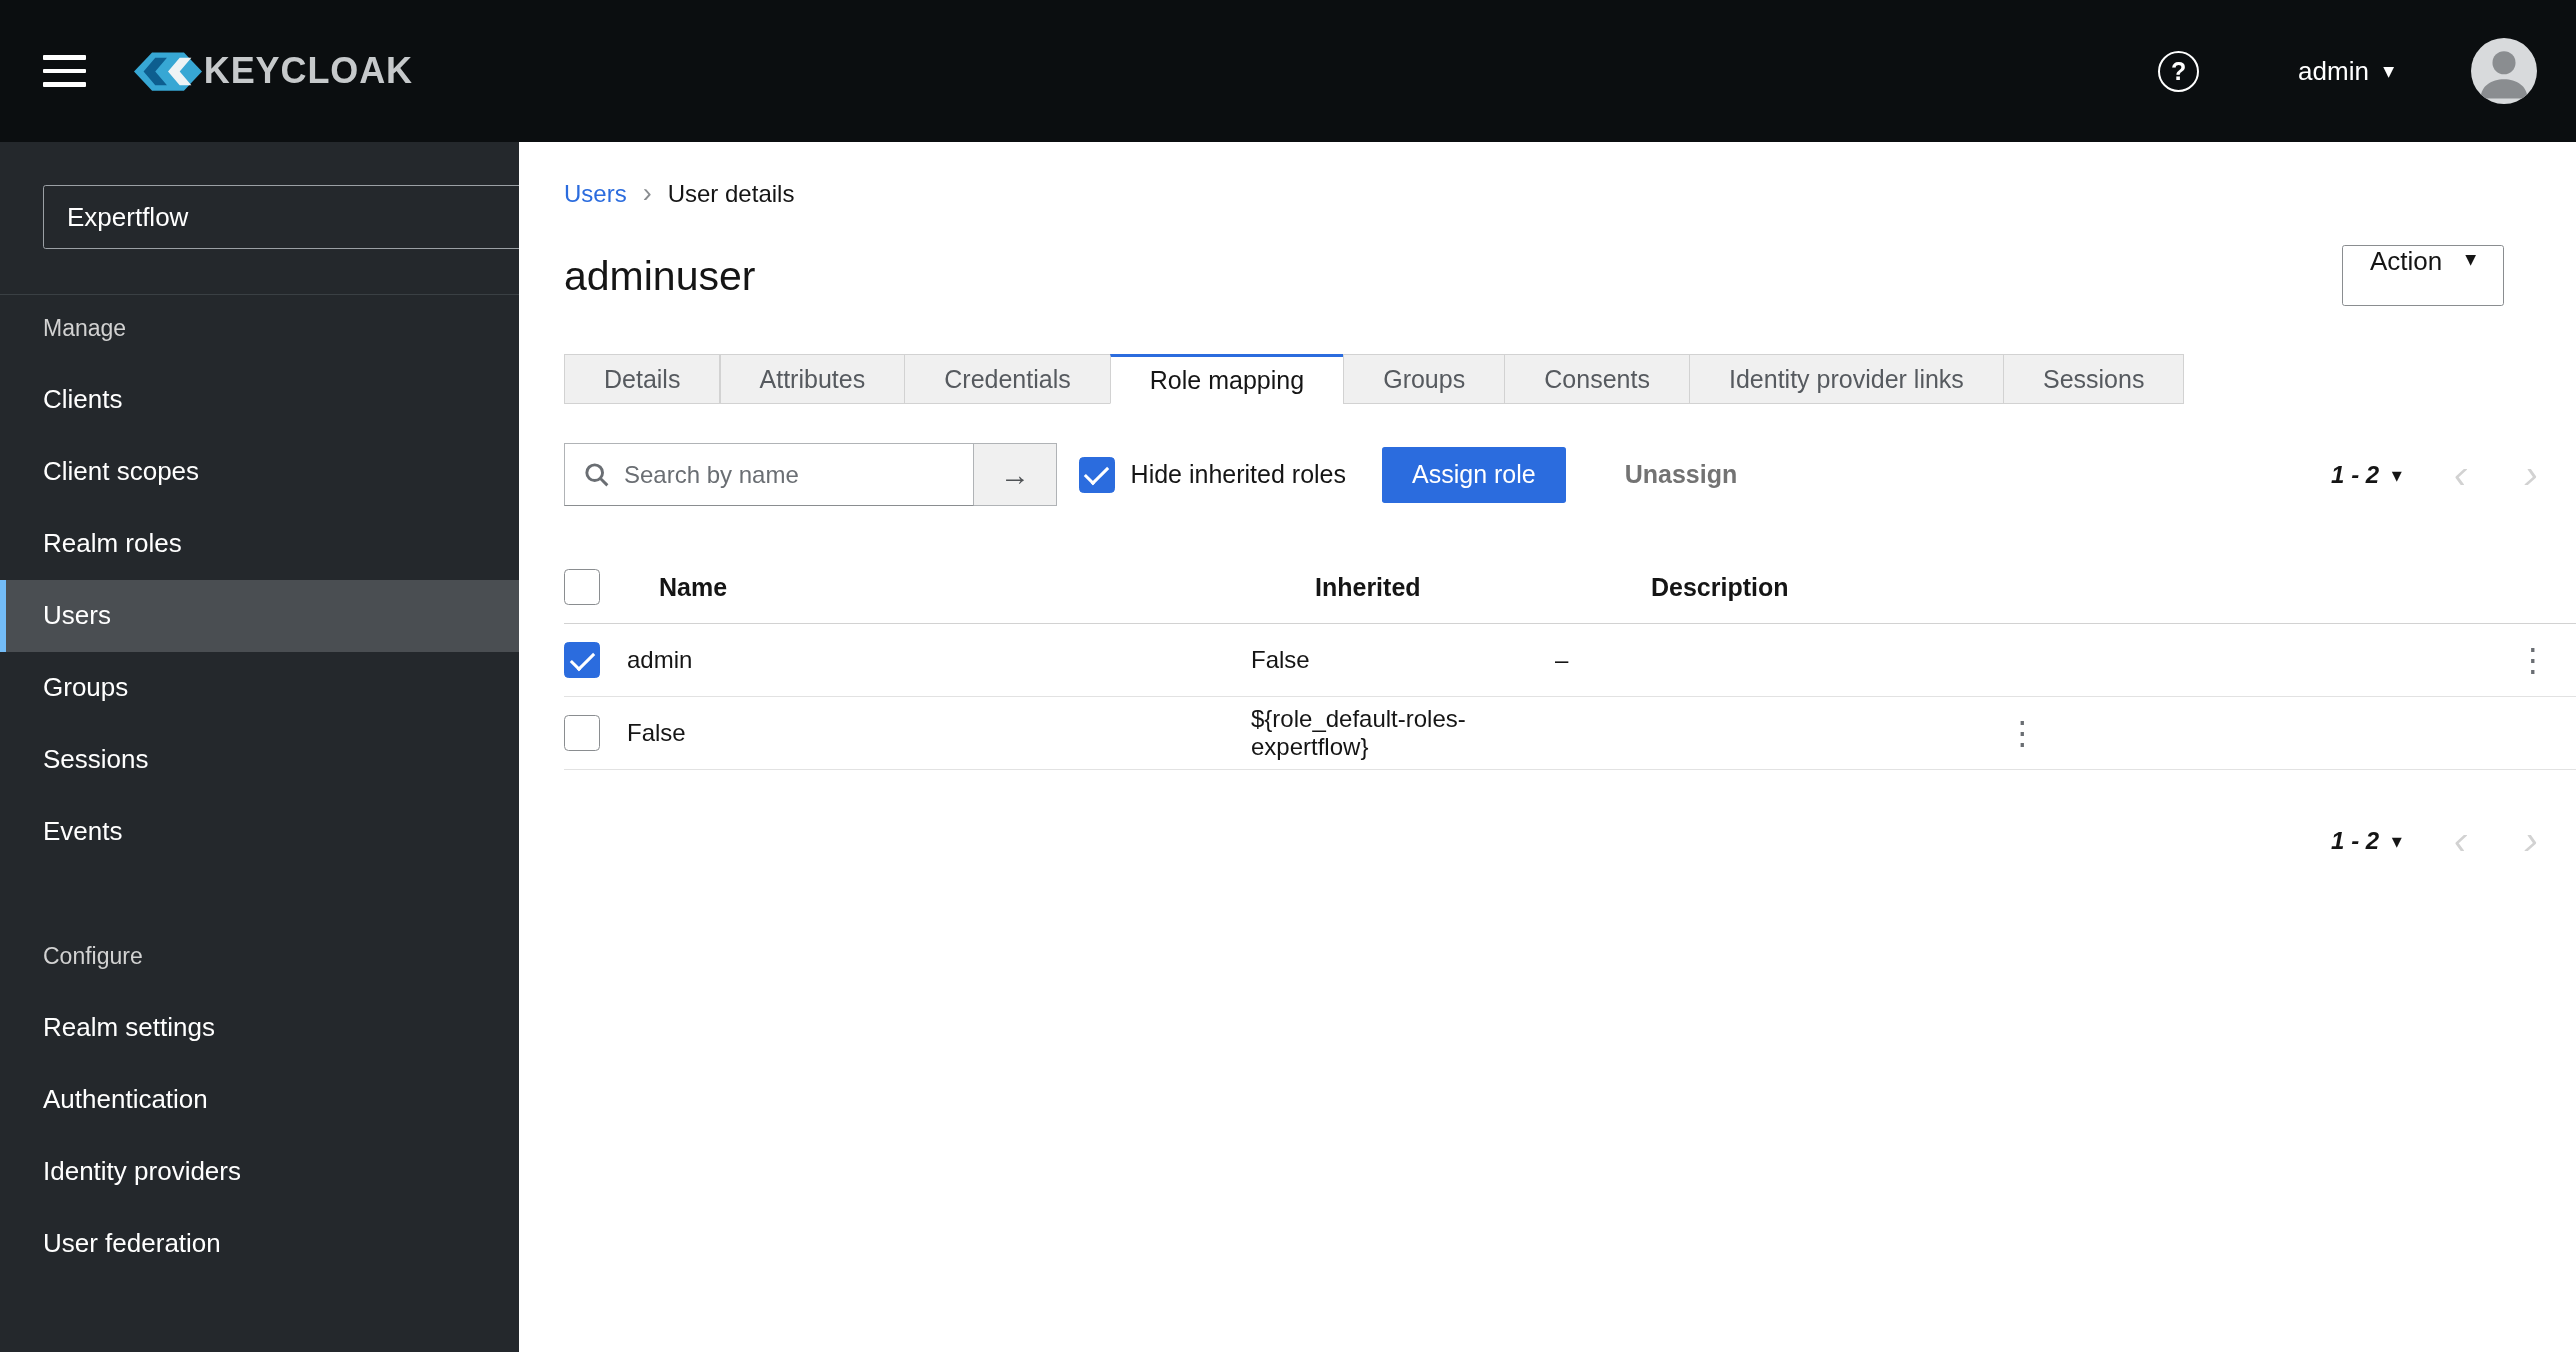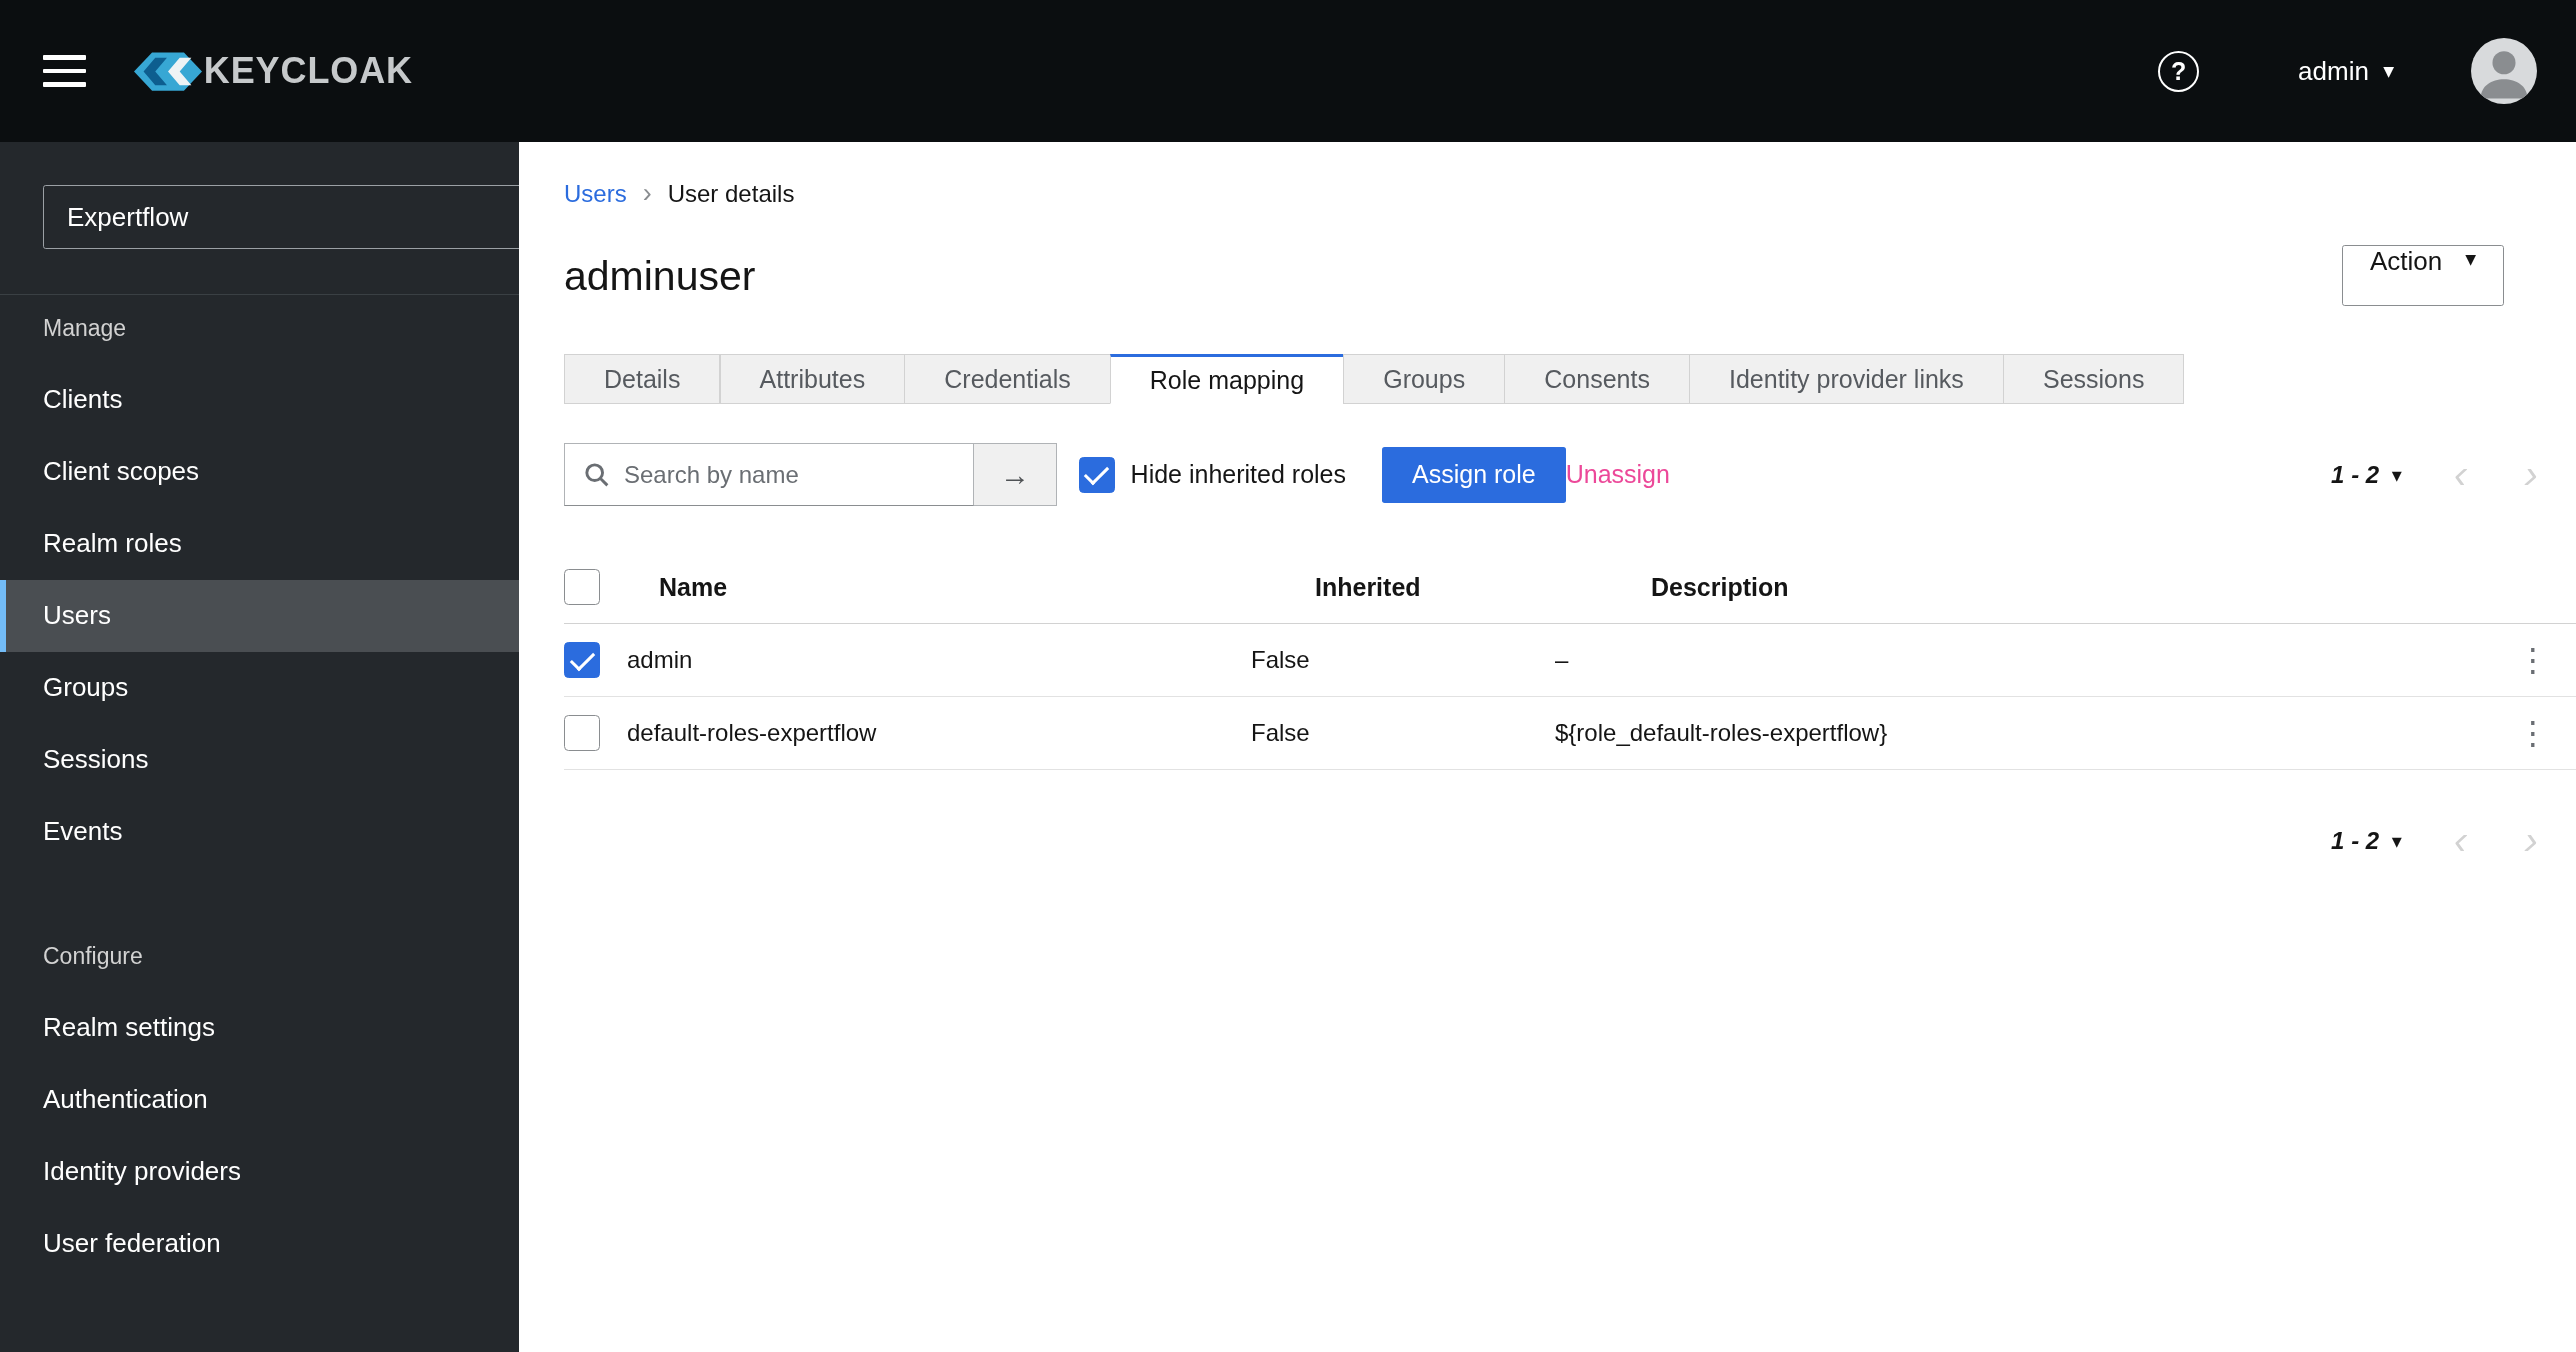--- a/index.html
+++ b/index.html
@@ -110,21 +110,21 @@
   .cb.checked::after {
     content:""; position:absolute; left:10.7px; top:3.6px; width:10px; height:20px;
     border:solid #ffffff; border-width:0 3.6px 3.6px 0; transform:rotate(45deg);
   }
   .hide-inherited { display:flex; align-items:center; margin-left:21.5px; }
   .hide-inherited-label { margin-left:16px; font-size:25px; color:#151515; }
   .assign-btn {
     margin-left:36px; height:56px; padding:0 30px; border:none; border-radius:2.7px;
     background:#2b6cde; color:#ffffff; font-size:25px; display:flex; align-items:center; cursor:pointer;
   }
-  .unassign-link { color:#ec4899; font-size:25px; cursor:pointer; }
+  .unassign-link { margin-left:59px; color:#737373; font-size:25px; cursor:pointer;font-weight:bold; }
 
   .pagination { margin-left:auto; margin-right:38px; display:flex; align-items:center;font-style:italic; }
   .pagination.bottom { margin-top:50px; justify-content:flex-end; }
   .page-range { font-size:24px; font-weight:600; color:#151515; cursor:pointer; display:flex; align-items:center; }
   .page-range-caret { font-size:20px; margin-left:12.5px; color:#151515; }
   .page-chevron { color:#d2d2d2; font-size:41px; line-height:41px; cursor:pointer; }
   .page-chevron.prev { margin-left:52px; }
   .page-chevron.next { margin-left:57px; }
 
   .roles-table { margin-top:45px; margin-right:0; }
@@ -272,21 +272,20 @@
       <div class="t-cell">admin</div>
       <div class="t-cell">False</div>
       <div class="t-cell">–</div>
       <div class="kebab">⋮</div>
     </div>
 
     <div class="t-row t-body-row">
       <div>
           <div class="cb"></div>
         </div>
-      <div class="t-cell">default-roles-expertflow</div>
       <div class="t-cell">False</div>
       <div class="t-cell">${role_default-roles-expertflow}</div>
       <div class="kebab">⋮</div>
     </div>
   </div>
 
   <div class="pagination bottom">
     <span class="page-range">
       <span>1 - 2</span>
       <span class="page-range-caret">▾</span>

